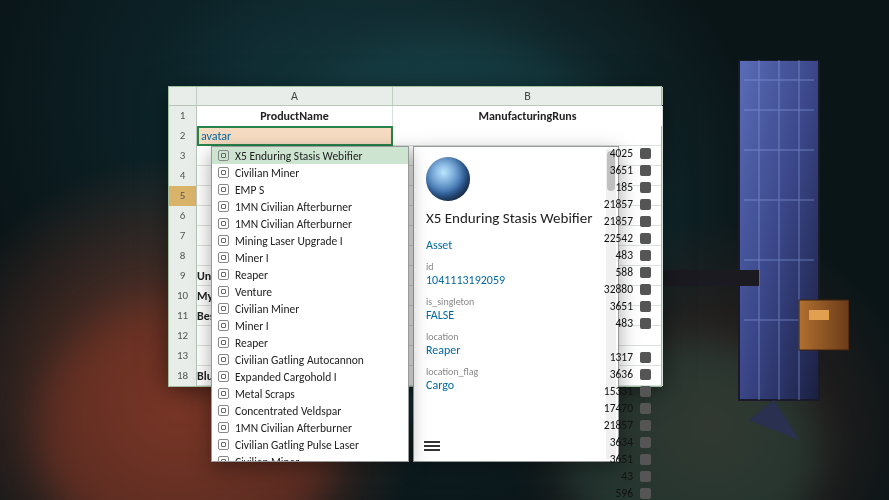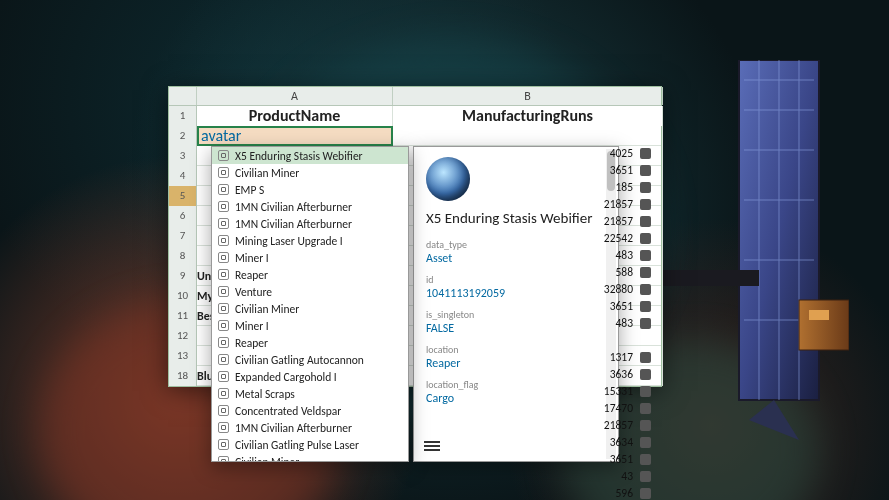--- a/index.html
+++ b/index.html
@@ -76,21 +76,21 @@
       background: #e8edea;
       text-align: center;
       border-right: 1px solid #b6c7b8;
       font-size: 11px;
       color: #555;
       line-height: 20px;
     }
     .cell {
       padding: 0 4px;
       border-right: 1px solid #d9e2da;
-      font-size: 16px;
+      font-size: 12px;
       line-height: 20px;
       white-space: nowrap;
       overflow: hidden;
     }
     .hdr .cell { font-weight: 700; text-align: center; background: #fff; }
     .valcell { text-align: right; padding-right: 18px; position: relative; }
 
     
     .editing .cell.a {
       background: #f5dcc2;
@@ -404,21 +404,20 @@
             <span>Civilian Miner</span>
           </div>
         </div>
 
       <div class="detail">
         <div class="scroll"></div>
         <div class="iconball"></div>
         <h3>X5 Enduring Stasis Webifier</h3>
         <div id="kvs">
             <div class="kv">
-              <div class="k">data_type</div>
               <div class="v">Asset</div>
             </div>
             <div class="kv">
               <div class="k">id</div>
               <div class="v">1041113192059</div>
             </div>
             <div class="kv">
               <div class="k">is_singleton</div>
               <div class="v">FALSE</div>
             </div>

